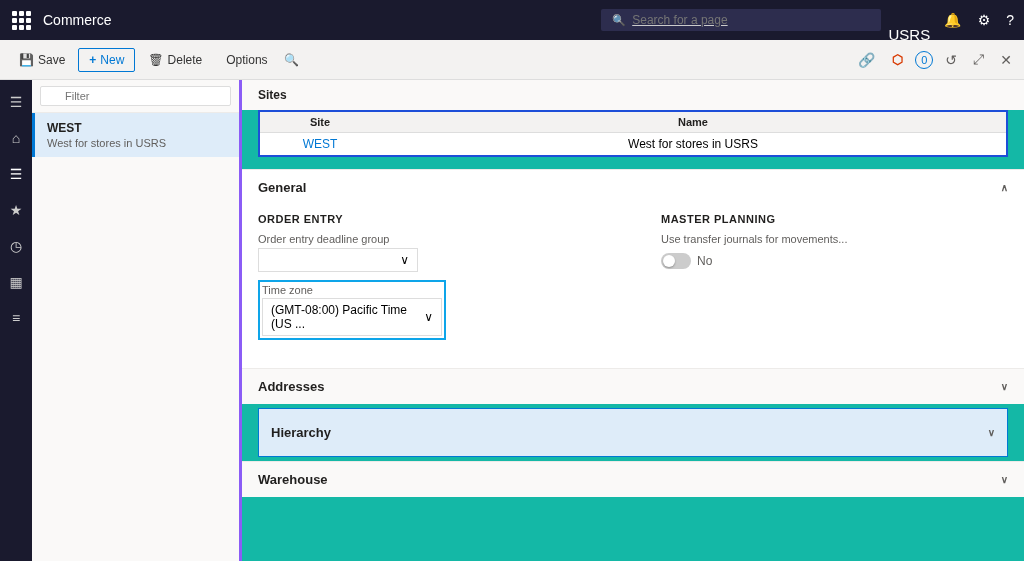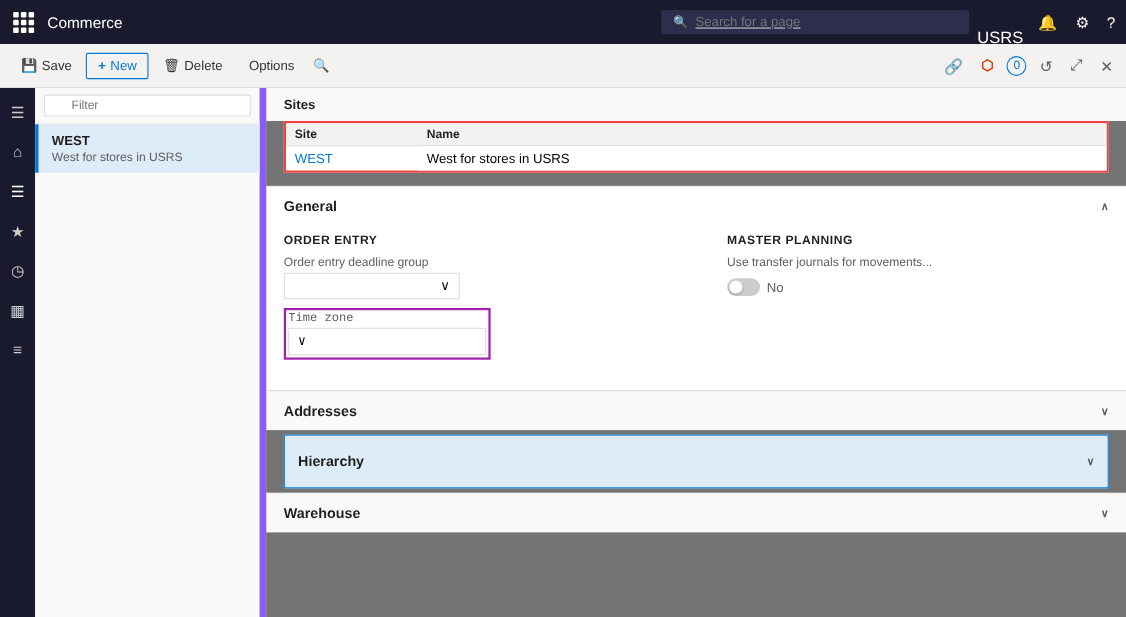--- a/index.html
+++ b/index.html
@@ -85,21 +85,21 @@
       padding: 8px 0;
       gap: 8px;
     }
     .nav-icon { color: #ccc; font-size: 14px; padding: 6px; cursor: pointer; }
     .nav-icon.active { color: white; }
 
     
     .sidebar {
       width: 210px;
       background: #faf9f8;
-      border-right: 6px solid #8b5cf6;
+      border-right: 3px solid #8b5cf6;
       display: flex;
       flex-direction: column;
     }
     .sidebar-filter {
       padding: 6px 8px;
       border-bottom: 1px solid #edebe9;
     }
     .filter-input {
       width: 100%;
       padding: 3px 8px 3px 24px;
@@ -129,37 +129,38 @@
       background: #deecf9;
       border-left: 3px solid #0078d4;
     }
     .sidebar-item-title { font-weight: 600; font-size: 12px; color: #201f1e; }
     .sidebar-item-subtitle { font-size: 11px; color: #605e5c; margin-top: 2px; }
 
     
     .content {
       flex: 1;
       overflow-y: auto;
-      background: #737373;
+      background: #14b8a6;
       padding: 0;
     }
 
     
     .section-header {
       padding: 8px 16px;
       font-size: 12px;
       font-weight: 600;
       color: #201f1e;
       background: #faf9f8;
     }
 
     .sites-table {
       margin: 0 16px 12px 16px;
-      border: 2px solid #ef4444;
-      background: white;
+      border: 2px solid #1d4ed8;
+      background: white;
+      text-align: center;
     }
     .sites-table-header {
       display: grid;
       grid-template-columns: 120px 1fr;
       background: #f3f2f1;
       border-bottom: 1px solid #ddd;
     }
     .sites-table-header-cell {
       padding: 4px 8px;
       font-size: 11px;
@@ -224,25 +225,24 @@
       padding: 4px 8px;
       font-size: 12px;
       width: 160px;
       display: flex;
       align-items: center;
       justify-content: space-between;
       cursor: pointer;
     }
 
     .timezone-wrapper {
-      border: 2px solid #a21caf;
+      border: 2px solid #0ea5e9;
       display: inline-block;
       padding: 2px;
       margin-top: 8px;
-      font-family: Liberation Mono, monospace;
     }
     .timezone-select {
       border: 1px solid #ddd;
       background: white;
       padding: 4px 8px;
       font-size: 12px;
       width: 180px;
       display: flex;
       align-items: center;
       justify-content: space-between;
@@ -386,20 +386,21 @@
           <div class="field-group">
             <div class="field-section-title">ORDER ENTRY</div>
             <div class="field-label">Order entry deadline group</div>
             <div class="field-select">
               <span></span>
               <span>∨</span>
             </div>
             <div class="timezone-wrapper">
               <div class="field-label" style="margin-bottom:2px;">Time zone</div>
               <div class="timezone-select">
+                <span>(GMT-08:00) Pacific Time (US ...</span>
                 <span>∨</span>
               </div>
             </div>
           </div>
 
           <div class="field-group">
             <div class="field-section-title">MASTER PLANNING</div>
             <div class="field-label">Use transfer journals for movements...</div>
             <div class="toggle-row">
               <div class="toggle">

